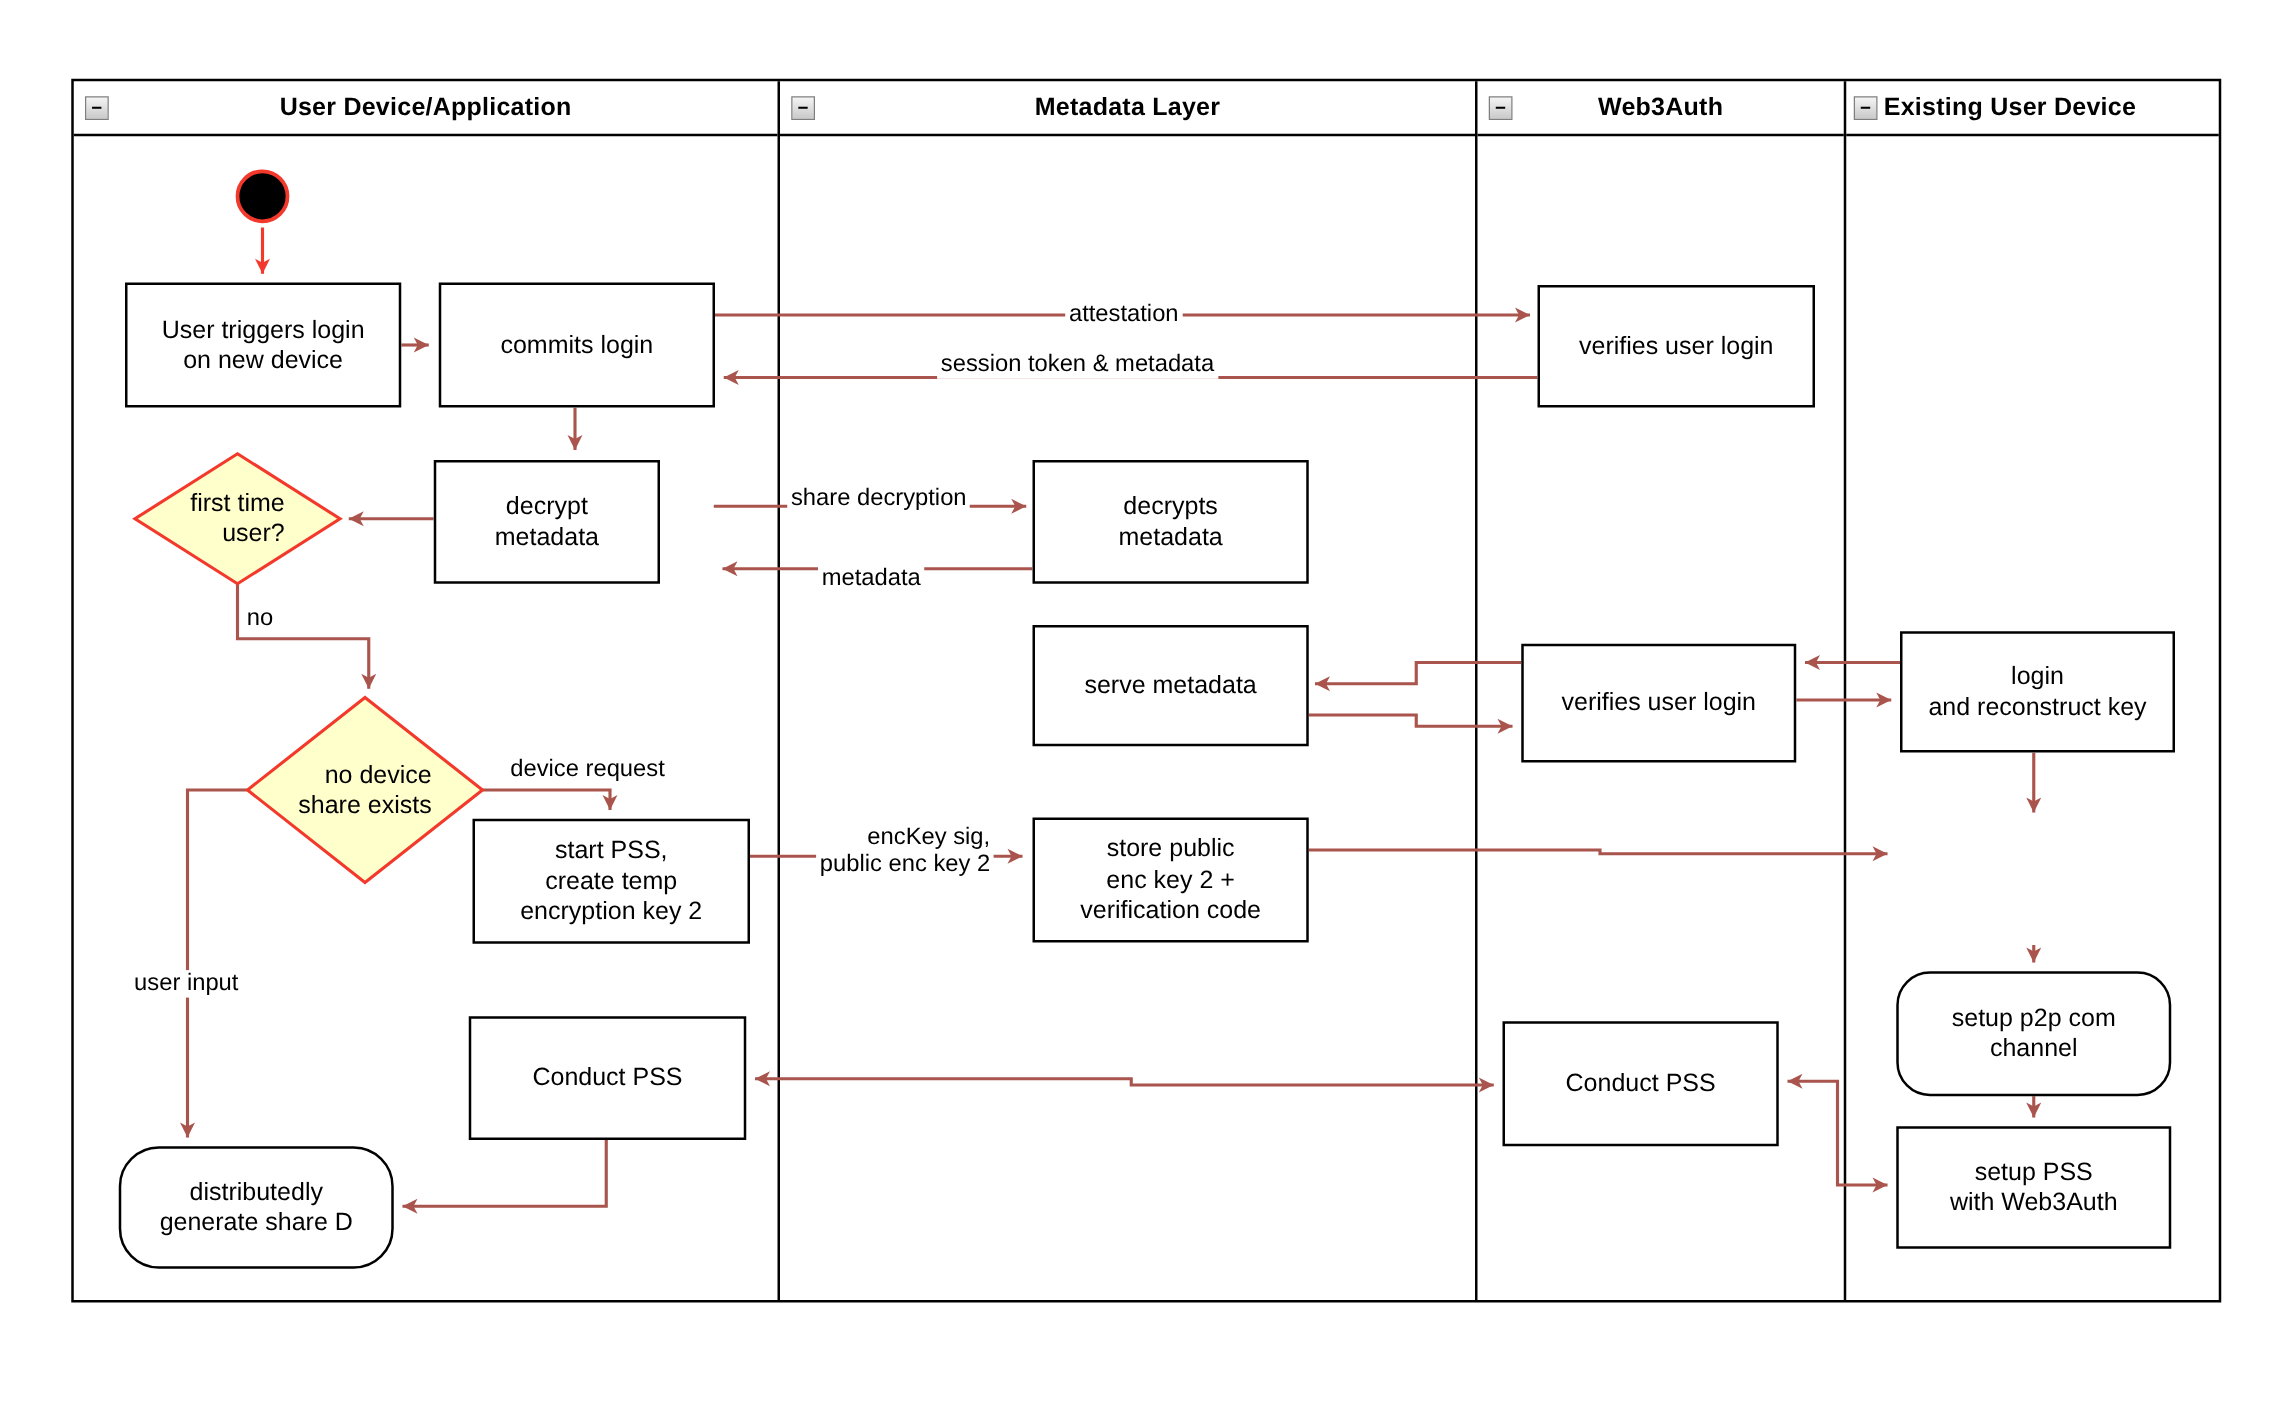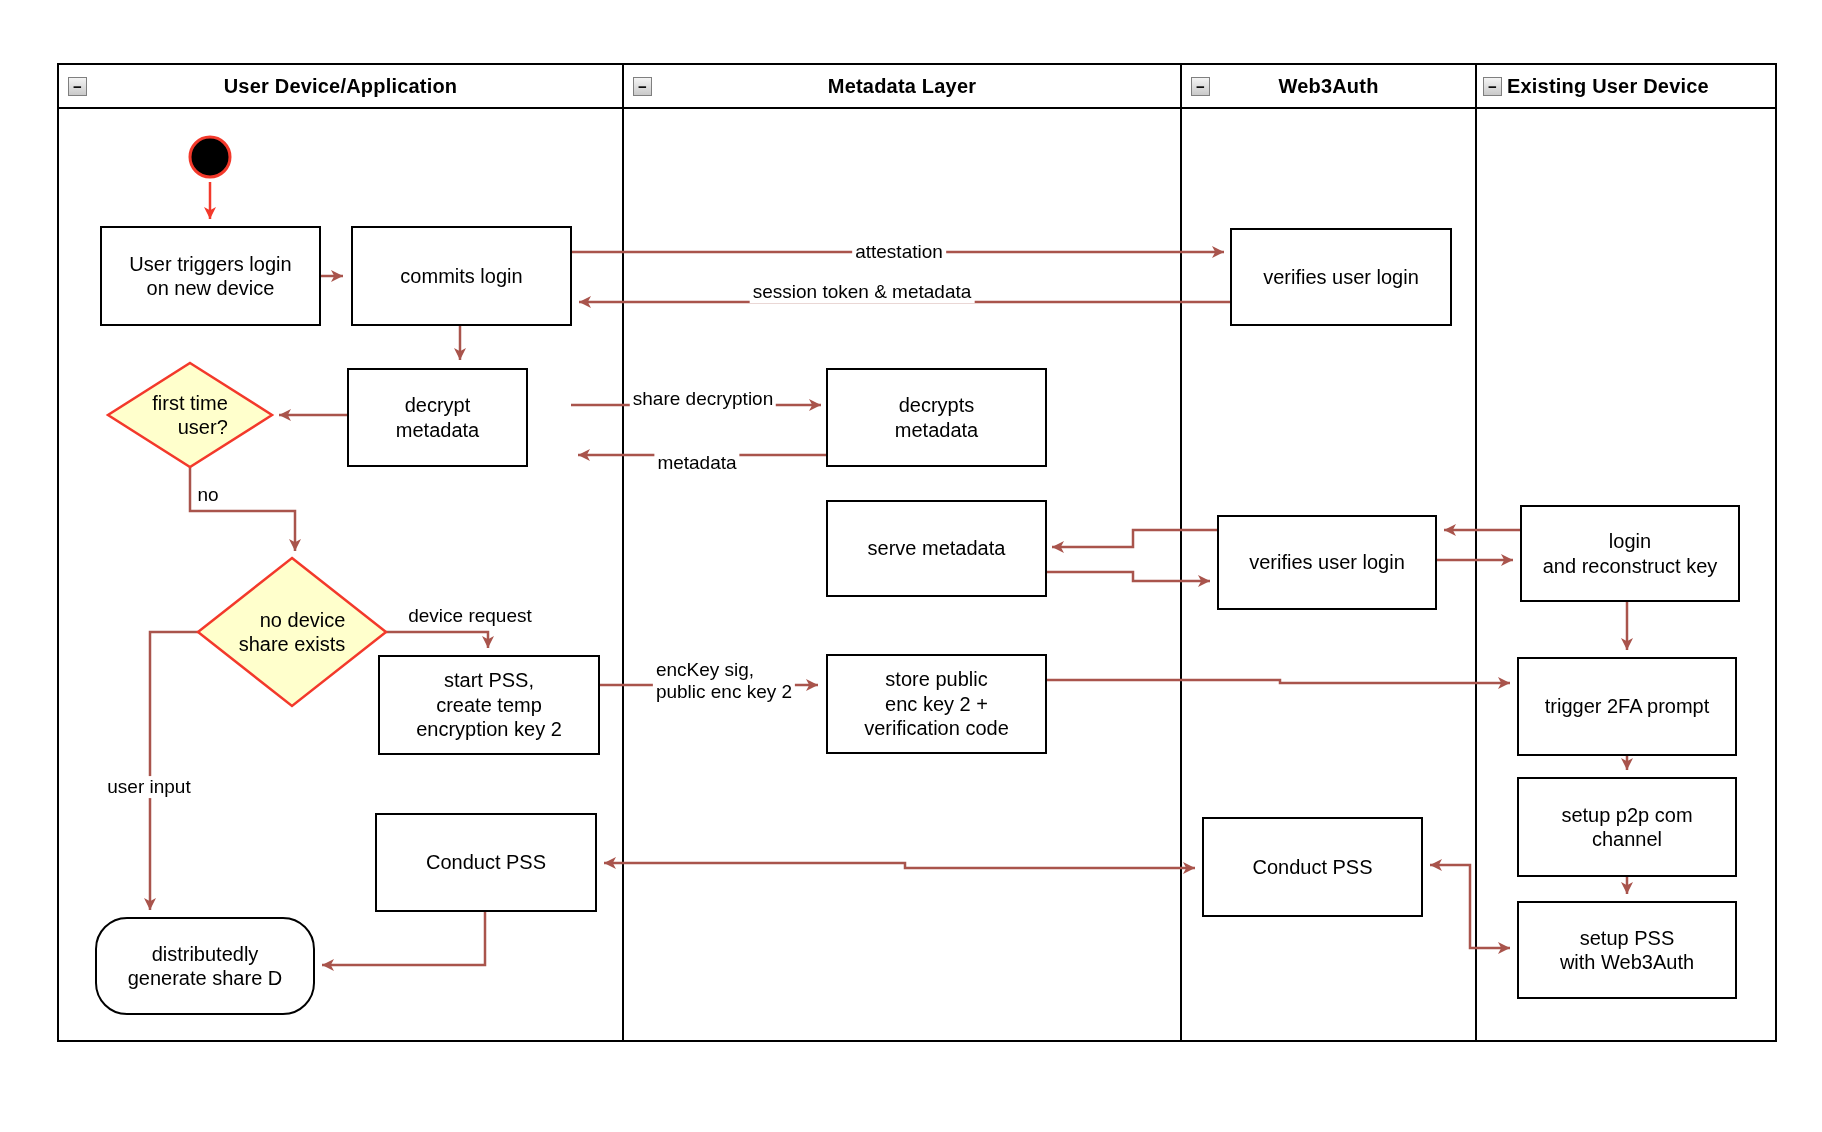--- a/index.html
+++ b/index.html
@@ -30,21 +30,21 @@
     font-size:20px;line-height:1.22;white-space:pre-line;
   }
   .dtext{
     position:absolute;display:flex;align-items:center;justify-content:center;text-align:right;
     font-size:20px;line-height:1.2;white-space:pre-line;
   }
   
   .elabel{
     position:absolute;transform:translate(-50%,-50%);
     background:#fff;padding:0 3px;font-size:19px;line-height:1.15;
-    text-align:left;white-space:pre-line;
+    text-align:right;white-space:pre-line;
   }
   
   #wires{position:absolute;left:0;top:0;width:1822px;height:1132px;pointer-events:none;}
 </style>
 </head>
 <body>
 
 <div id="stage">
 
   <div id="frame">
@@ -121,22 +121,21 @@
   <div class="node" style="left:351px;top:226px;width:221px;height:100px;">commits login</div>
   <div class="node" style="left:347px;top:368px;width:181px;height:99px;">decrypt
 metadata</div>
   <div class="node" style="left:826px;top:368px;width:221px;height:99px;">decrypts
 metadata</div>
   <div class="node" style="left:1230px;top:228px;width:222px;height:98px;">verifies user login</div>
   <div class="node" style="left:826px;top:500px;width:221px;height:97px;">serve metadata</div>
   <div class="node" style="left:1217px;top:515px;width:220px;height:95px;">verifies user login</div>
   <div class="node" style="left:1520px;top:505px;width:220px;height:97px;">login
 and reconstruct key</div>
-  <div class="node" style="left:1517px;top:657px;width:220px;height:99px;">trigger 2FA prompt</div>
-  <div class="node" style="left:1517px;top:777px;width:220px;height:100px;">setup p2p com
+  <div class="node" style="left:1517px;top:777px;width:220px;height:100px;border-radius:27px;">setup p2p com
 channel</div>
   <div class="node" style="left:1517px;top:901px;width:220px;height:98px;">setup PSS
 with Web3Auth</div>
   <div class="node" style="left:378px;top:655px;width:222px;height:100px;">start PSS,
 create temp
 encryption key 2</div>
   <div class="node" style="left:826px;top:654px;width:221px;height:100px;">store public
 enc key 2 +
 verification code</div>
   <div class="node" style="left:375px;top:813px;width:222px;height:99px;">Conduct PSS</div>

